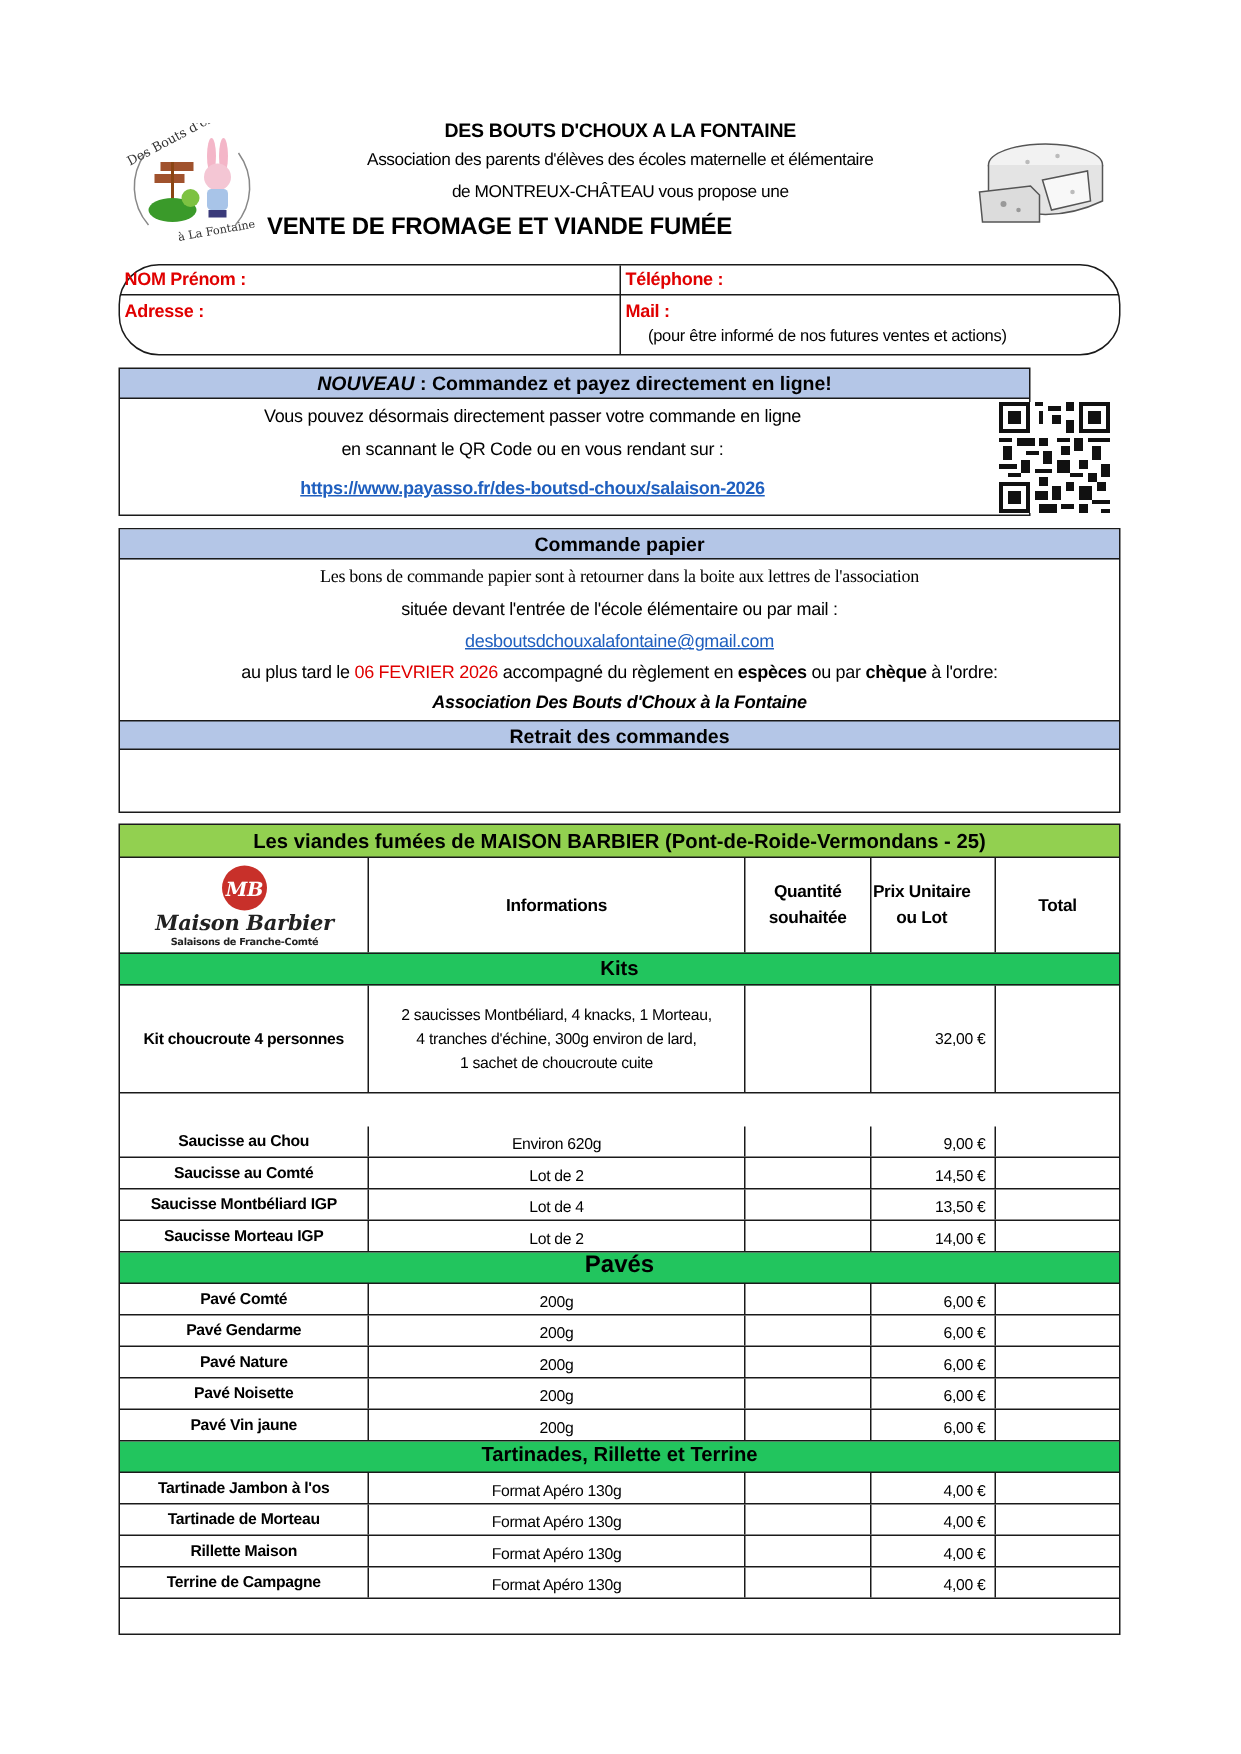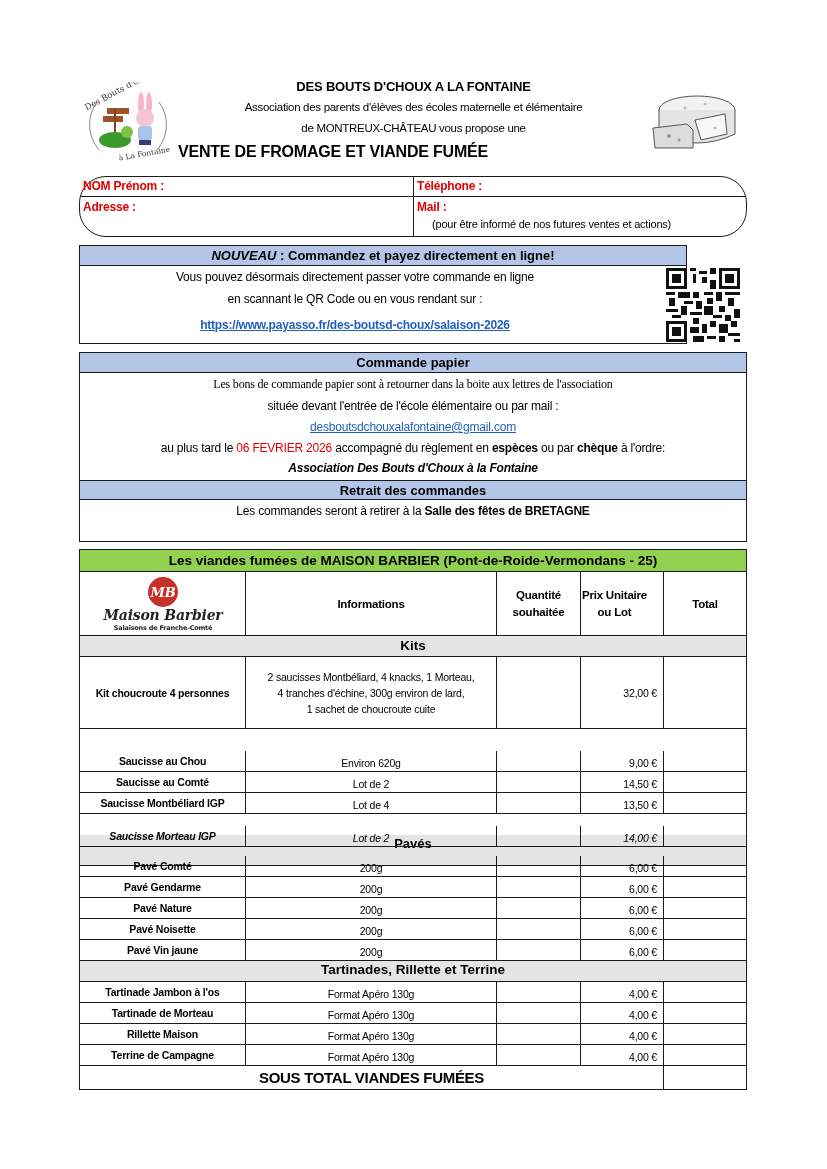--- a/index.html
+++ b/index.html
@@ -14,21 +14,21 @@
   .h-sub2 { position: absolute; left: 0; width: 827px; text-align: center; top: 122px; font-size: 11.5px; letter-spacing: -0.3px; }
   .h-main { position: absolute; left: 0; width: 666px; text-align: center; top: 143px; font-size: 16px; font-weight: bold; letter-spacing: -0.2px; }
 
   .box { position: absolute; border: 1.5px solid #1a1a1a; }
   .cell-line { position: absolute; background: #1a1a1a; }
   .red-label { color: #e00000; font-weight: bold; font-size: 12px; position: absolute; letter-spacing: -0.2px; }
 
   .band { position: absolute; left: 0; right: 0; text-align: center; font-weight: bold; font-size: 13px; border-bottom: 1.5px solid #1a1a1a; }
   .band.blue { background: #b4c6e7; }
   .band.green { background: #92d050; }
-  .band.peach { background: #e5e5e5; border-top: 1.5px solid #1a1a1a; }
+  .band.peach { background: #22c55e; border-top: 1.5px solid #1a1a1a; }
   .line-c { position: absolute; left: 0; right: 0; text-align: center; font-size: 12px; letter-spacing: -0.2px; }
   .link { color: #1f5fbf; text-decoration: underline; }
   .red { color: #e00000; margin-top: 21px; }
   .b { font-weight: bold; }
   .i { font-style: italic; }
 
   
   .ptable { position: absolute; left: 79px; top: 549px; width: 668px; height: 541px; border: 1.5px solid #1a1a1a; }
   .row { position: absolute; left: 0; right: 0; border-bottom: 1px solid #1a1a1a; }
   .col { position: absolute; top: 0; bottom: 0; display: flex; align-items: center; justify-content: center; text-align: center; font-size: 10.5px; border-right: 1px solid #1a1a1a; letter-spacing: -0.2px; }
@@ -166,23 +166,20 @@
   <div class="line-c" style="top:46px;">située devant l'entrée de l'école élémentaire ou par mail :</div>
   <div class="line-c" style="top:67px;">
     <a class="link" href="#">desboutsdchouxalafontaine@gmail.com</a>
   </div>
   <div class="line-c" style="top:88px;">
     <span>au plus tard le </span><span class="red">06 FEVRIER 2026</span><span> accompagné du règlement en </span><span class="b">espèces</span><span> ou par </span><span class="b">chèque</span><span> à l'ordre:</span>
   </div>
   <div class="line-c b i" style="top:108px;">Association Des Bouts d'Choux à la Fontaine</div>
 
   <div class="band blue" style="top:127px; height:20px; line-height:19px; border-top:1.5px solid #1a1a1a;">Retrait des commandes</div>
-  <div class="line-c" style="top:151px;">
-    <span>Les commandes seront à retirer à la </span><span class="b">Salle des fêtes de BRETAGNE</span>
-  </div>
 </div>
 
 <div class="ptable">
   <div class="band green" style="top:0; height:22px; line-height:21px; font-size:13.5px;">Les viandes fumées de MAISON BARBIER (Pont-de-Roide-Vermondans - 25)</div>
 
   <div class="row hdr" style="top:22px; height:63px; border-bottom:none;">
     <div class="col c0">
       <svg width="150" height="58" viewBox="0 0 150 58">
         <circle cx="75" cy="17" r="15" fill="#c8302a"></circle>
         <text x="75" y="22" text-anchor="middle" font-size="13" fill="#fff" font-family="DejaVu Serif, serif" font-style="italic">MB</text>
@@ -210,30 +207,26 @@
       <span>4 tranches d'échine, 300g environ de lard,</span>
       <span>1 sachet de choucroute cuite</span>
     </div>
     <div class="col c2"></div>
     <div class="col c3">32,00 €</div>
     <div class="col c4"></div>
   </div>
 
   <div id="sec1"></div>
 
-  <div class="band peach" style="top:285px; height:31px; line-height:18px; font-size:13px; border-top:none;">Pavés</div>
+  <div class="band peach" style="top:285px; height:21px; line-height:18px; font-size:16px; border-top:none;">Pavés</div>
   <div id="sec2"></div>
 
   <div class="band peach" style="top:411px; height:21px; line-height:18px; font-size:13.5px; border-top:none;">Tartinades, Rillette et Terrine</div>
   <div id="sec3"></div>
 
-  <div class="row" style="top:516px; height:23px; border-bottom:none;">
-    <div class="col" style="left:0; width:584px; font-weight:bold; font-size:15px; letter-spacing:-0.3px;">SOUS TOTAL VIANDES FUMÉES</div>
-    <div class="col c4"></div>
-  </div>
 <div class="row" style="top: 201px; height: 21px;">
       <div class="col c0">Saucisse au Chou</div>
       <div class="col c1 val-low">Environ 620g</div>
       <div class="col c2"></div>
       <div class="col c3 val-low">9,00 €</div>
       <div class="col c4"></div>
     </div>
     <div class="row" style="top: 222px; height: 21px;">
       <div class="col c0">Saucisse au Comté</div>
       <div class="col c1 val-low">Lot de 2</div>
@@ -241,21 +234,21 @@
       <div class="col c3 val-low">14,50 €</div>
       <div class="col c4"></div>
     </div>
     <div class="row" style="top: 243px; height: 21px;">
       <div class="col c0">Saucisse Montbéliard IGP</div>
       <div class="col c1 val-low">Lot de 4</div>
       <div class="col c2"></div>
       <div class="col c3 val-low">13,50 €</div>
       <div class="col c4"></div>
     </div>
-    <div class="row" style="top: 276px; height: 21px; font-style: italic;">
+    <div class="row" style="top: 264px; height: 21px;">
       <div class="col c0">Saucisse Morteau IGP</div>
       <div class="col c1 val-low">Lot de 2</div>
       <div class="col c2"></div>
       <div class="col c3 val-low">14,00 €</div>
       <div class="col c4"></div>
     </div>
     <div class="row" style="top: 306px; height: 21px;">
       <div class="col c0">Pavé Comté</div>
       <div class="col c1 val-low">200g</div>
       <div class="col c2"></div>

